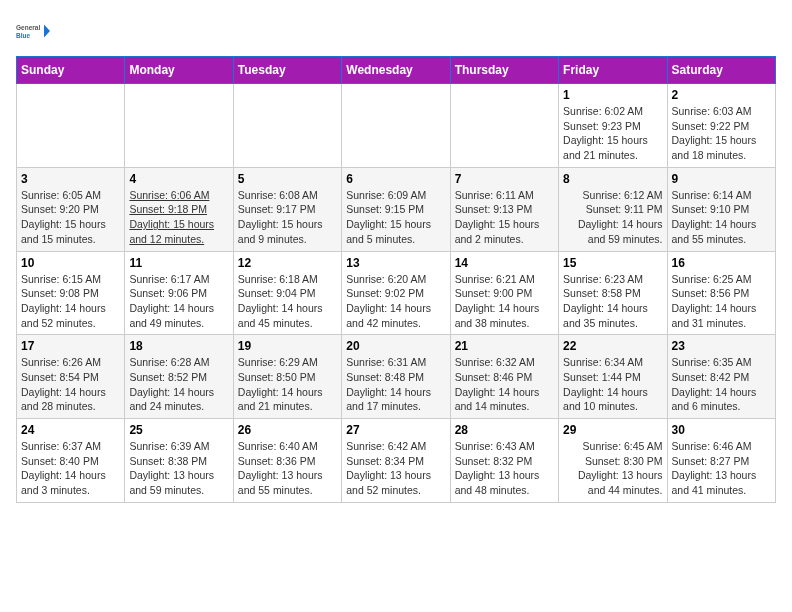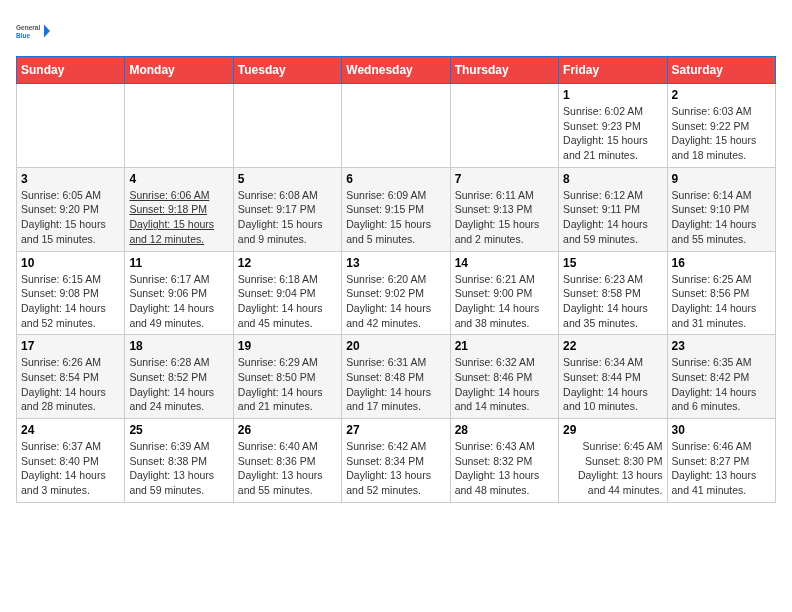--- a/index.html
+++ b/index.html
@@ -36,21 +36,21 @@
     .location-title {
       font-size: 15px;
       color: #333;
     }
     table {
       width: 100%;
       border-collapse: collapse;
       font-size: 11px;
     }
     thead tr {
-      background: #ef4444;
+      background: #a21caf;
       color: #fff;
     }
     thead th {
       padding: 6px 4px;
       text-align: left;
       font-weight: bold;
       font-size: 12px;
       border: 1px solid #1a73d9;
     }
     tbody td {
@@ -160,21 +160,21 @@
 Daylight: 15 hours and 5 minutes.</div>
           </td>
           <td>
             <span class="day-num">7</span>
             <div class="day-info" style="white-space: pre-line;">Sunrise: 6:11 AM
 Sunset: 9:13 PM
 Daylight: 15 hours and 2 minutes.</div>
           </td>
           <td>
             <span class="day-num">8</span>
-            <div class="day-info" style="white-space: pre-line;">Sunrise: 6:12 AM
+            <div class="day-info" style="white-space: pre-line; text-align: right;">Sunrise: 6:12 AM
 Sunset: 9:11 PM
 Daylight: 14 hours and 59 minutes.</div>
           </td>
           <td>
             <span class="day-num">9</span>
             <div class="day-info" style="white-space: pre-line;">Sunrise: 6:14 AM
 Sunset: 9:10 PM
 Daylight: 14 hours and 55 minutes.</div>
           </td>
         </tr>
@@ -249,21 +249,21 @@
           </td>
           <td>
             <span class="day-num">21</span>
             <div class="day-info" style="white-space: pre-line;">Sunrise: 6:32 AM
 Sunset: 8:46 PM
 Daylight: 14 hours and 14 minutes.</div>
           </td>
           <td>
             <span class="day-num">22</span>
             <div class="day-info" style="white-space: pre-line;">Sunrise: 6:34 AM
-Sunset: 8:44 PM
+Sunset: 1:44 PM
 Daylight: 14 hours and 10 minutes.</div>
           </td>
           <td>
             <span class="day-num">23</span>
             <div class="day-info" style="white-space: pre-line;">Sunrise: 6:35 AM
 Sunset: 8:42 PM
 Daylight: 14 hours and 6 minutes.</div>
           </td>
         </tr>
         <tr>

